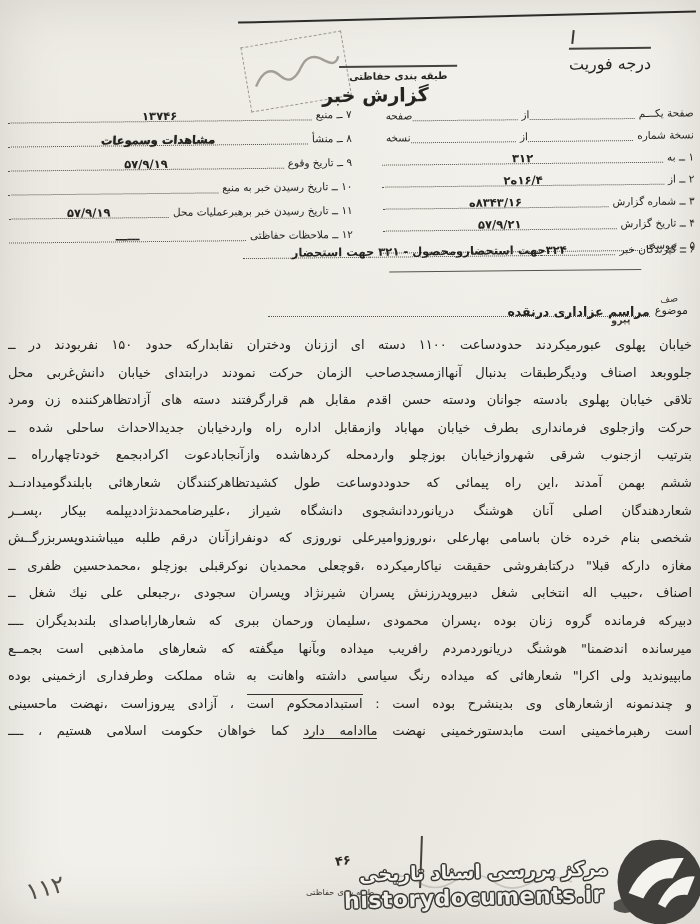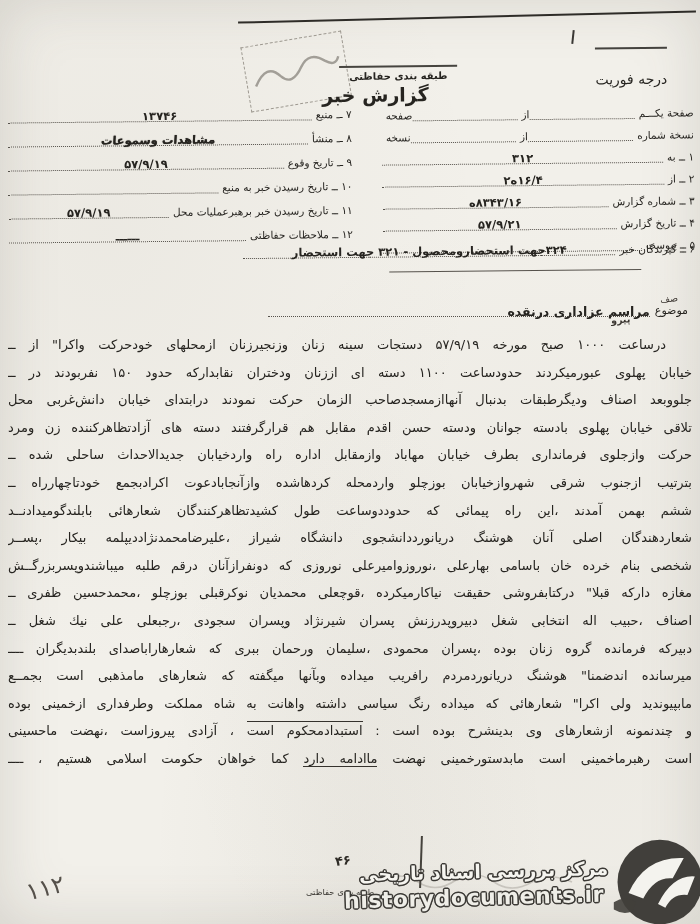--- a/index.html
+++ b/index.html
@@ -15,21 +15,21 @@
     box-shadow: inset 0 0 60px rgba(90,85,70,0.18);
     font-family:"DejaVu Sans", sans-serif;
     color:#262420;
     overflow:hidden;
   }
   .scan-line-top{position:absolute;top:16px;left:238px;width:458px;height:2px;background:#2e2c28;transform:rotate(-1.4deg);}
   .scan-tick{position:absolute;top:30px;left:572px;width:2px;height:14px;background:#3a3834;transform:rotate(6deg);}
 
   
   .header-area{position:absolute;top:0;left:0;right:0;height:300px;transform:rotate(-0.6deg);}
-  .urgency{position:absolute;top:50px;right:32px;font-size:14px;border-top:2px solid #44423e;padding-top:22px;min-width:72px;text-align:right;}
+  .urgency{position:absolute;top:50px;right:48px;font-size:16px;border-top:2px solid #44423e;padding-top:5px;min-width:72px;text-align:right;}
   .class-box{position:absolute;top:38px;left:246px;width:100px;height:64px;border:1.5px dashed #8a857c;transform:rotate(-9deg);opacity:.8;}
   .class-box svg{width:100%;height:100%;}
   .class-label{position:absolute;top:66px;left:340px;width:118px;text-align:center;font-size:10px;font-weight:700;border-top:2px solid #46443f;padding-top:3px;}
   .report-title{position:absolute;top:84px;left:296px;width:160px;text-align:center;font-size:19px;font-weight:800;letter-spacing:1px;}
 
   .field-row{display:flex;direction:rtl;align-items:flex-end;font-size:10.5px;height:22px;}
   .field-row .lbl{white-space:nowrap;padding-left:4px;}
   .field-row .dots{flex:1;border-bottom:1.5px dotted #55514b;text-align:center;min-width:14px;height:15px;}
   .field-row .typed{font-weight:700;font-size:11.5px;position:relative;top:3px;white-space:nowrap;}
   .hand{font-weight:800;text-shadow:0 0 0.8px #2a2824;transform:skewX(-4deg);display:inline-block;}
@@ -167,21 +167,20 @@
 
   <div class="hand-note note-saf">صف</div>
   <div class="hand-note note-pirow">پیرو</div>
 
   <div class="subject">
     <span class="lbl">موضوع</span>
     <span class="dots"><span class="typed">مراسم عزاداری درنقده</span></span>
   </div>
 
   <div class="body-text">
-    <div class="body-line indent">درساعت ۱۰۰۰ صبح مورخه ۵۷/۹/۱۹ دستجات سینه زنان وزنجیرزنان ازمحلهای خودحرکت واکرا" از ــ</div>
     <div class="body-line">خیابان پهلوی عبورمیکردند حدودساعت ۱۱۰۰ دسته ای اززنان ودختران نقابدارکه حدود ۱۵۰ نفربودند در ــ</div>
     <div class="body-line">جلووبعد اصناف ودیگرطبقات بدنبال آنهاازمسجدصاحب الزمان حرکت نمودند درابتدای خیابان دانش‌غربی محل</div>
     <div class="body-line">تلاقی خیابان پهلوی بادسته جوانان ودسته حسن اقدم مقابل هم قرارگرفتند دسته های آزادتظاهرکننده زن ومرد</div>
     <div class="body-line">حرکت وازجلوی فرمانداری بطرف خیابان مهاباد وازمقابل اداره راه واردخیابان جدیدالاحداث ساحلی شده ــ</div>
     <div class="body-line">بترتیب ازجنوب شرقی شهروازخیابان بوزچلو واردمحله کردهاشده وازآنجابادعوت اکرادبجمع خودتاچهارراه ــ</div>
     <div class="body-line">ششم بهمن آمدند ،این راه پیمائی که حدوددوساعت طول کشیدتظاهرکنندگان شعارهائی بابلندگومیدادنــد</div>
     <div class="body-line">شعاردهندگان اصلی آنان هوشنگ دریانورددانشجوی دانشگاه شیراز ،علیرضامحمدنژاددیپلمه بیکار ،پســر</div>
     <div class="body-line">شخصی بنام خرده خان باسامی بهارعلی ،نوروزوامیرعلی نوروزی که دونفرازآنان درقم طلبه میباشندوپسربزرگــش</div>
     <div class="body-line">مغازه دارکه قبلا" درکتابفروشی حقیقت نیاکارمیکرده ،قوچعلی محمدیان نوکرقبلی بوزچلو ،محمدحسین ظفری ــ</div>
     <div class="body-line">اصناف ،حبیب اله انتخابی شغل دبیروپدرزنش پسران شیرنژاد وپسران سجودی ،رجبعلی علی نیك شغل ــ</div>

